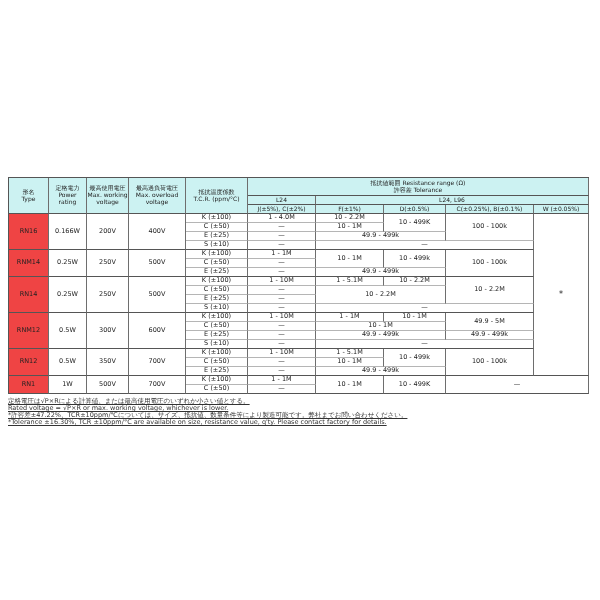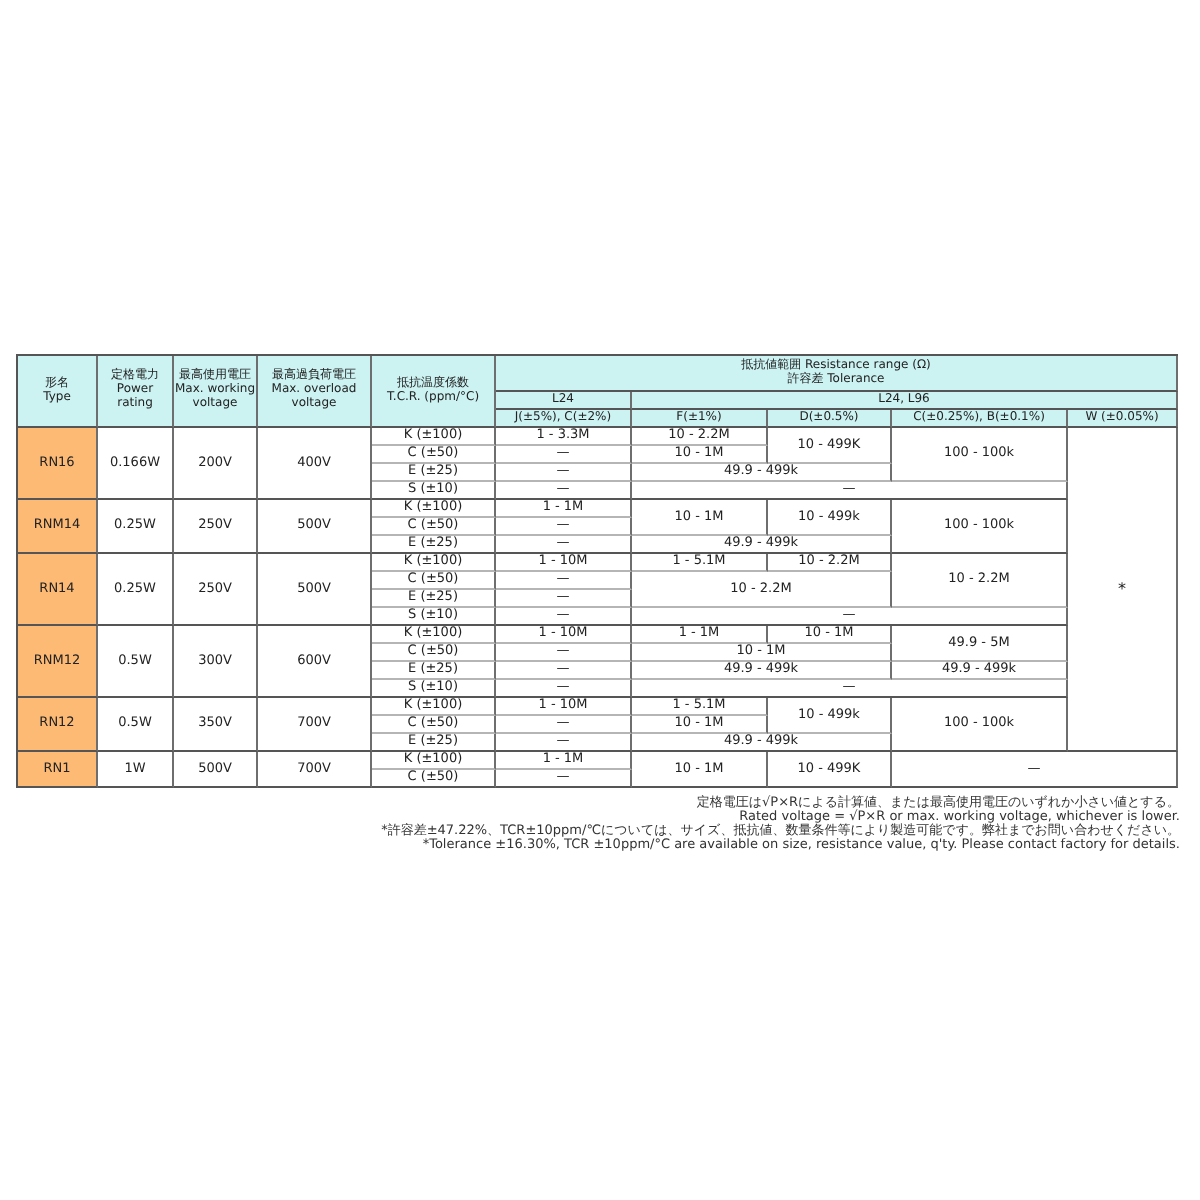--- a/index.html
+++ b/index.html
@@ -7,26 +7,26 @@
        font-family:"DejaVu Sans",sans-serif;color:#222;}
   .sheet{position:absolute;left:8px;top:177px;width:582px;}
   table{border-collapse:separate;border-spacing:0;table-layout:fixed;width:580px;
         border-top:1px solid #555;border-left:1px solid #555;}
   td,th{border-right:1px solid #6e6e6e;border-bottom:1px solid #b5b5b5;
         padding:0;margin:0;font-size:6.5px;line-height:1.15;font-weight:normal;
         text-align:center;vertical-align:middle;overflow:hidden;}
   th{background:#ccf2f2;border-bottom-color:#555;white-space:normal;font-size:6px;}
   td{white-space:nowrap;}
   .gb{border-bottom-color:#555 !important;}
-  .tc{background:#fdba74;}
+  .tc{background:#ef4444;}
   tbody tr{height:9px;}
   tr.h1{height:18px;}
   tr.h2,tr.h3{height:9px;}
   .star{font-size:8px;}
-  .foot{margin-top:4px;font-size:6.5px;line-height:7px;color:#333;text-align:right;}
+  .foot{margin-top:4px;font-size:6.5px;line-height:7px;color:#333;text-align:left;text-decoration:underline;}
   .foot div{white-space:nowrap;}
 </style>
 </head>
 <body>
 
 <div class="sheet">
 <table>
 <colgroup>
 <col style="width:40px">
         <col style="width:38px">
@@ -79,21 +79,21 @@
 </tr>
 </thead>
 <tbody>
 
 <tr>
   <td class="tc gb" rowspan="4">RN16</td>
   <td class="gb" rowspan="4">0.166W</td>
   <td class="gb" rowspan="4">200V</td>
   <td class="gb" rowspan="4">400V</td>
   <td>K (±100)</td>
-  <td>1 - 3.3M</td>
+  <td>1 - 4.0M</td>
   <td>10 - 2.2M</td>
   <td rowspan="2">10 - 499K</td>
   <td rowspan="3">100 - 100k</td>
   <td rowspan="18" class="star gb">*</td>
 </tr>
 <tr>
   <td>C (±50)</td>
   <td>—</td>
   <td>10 - 1M</td>
 </tr>

